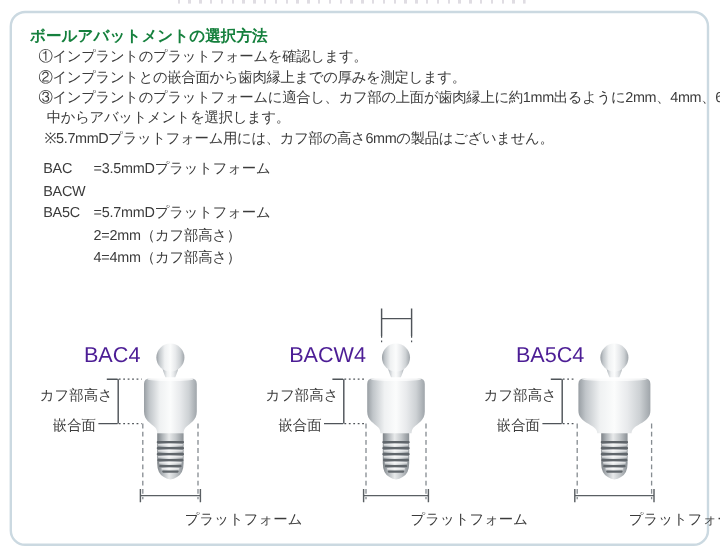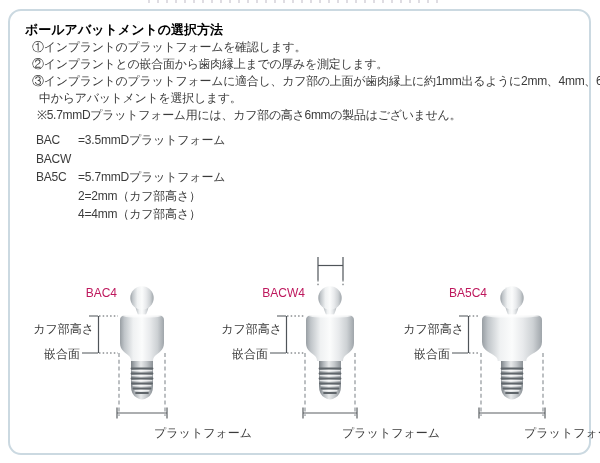--- a/index.html
+++ b/index.html
@@ -8,35 +8,35 @@
     font-family:"Liberation Sans",sans-serif;color:#3b3b3b;
   }
   .clip-remnant{
     position:absolute;left:148px;top:0;width:290px;height:3px;opacity:.45;
     background:repeating-linear-gradient(90deg,#b9b3c0 0 2px,transparent 2px 9px);
   }
   .panel{
     position:absolute;left:8px;top:9px;width:579px;height:442px;
     border:2px solid #cbd9e1;border-radius:13px;background:#fff;
   }
-  .title{position:absolute;left:25px;top:21px;font-size:13px;font-weight:bold;color:#000000;white-space:nowrap;}
+  .title{position:absolute;left:25px;top:21px;font-size:13px;font-weight:bold;color:#15803d;white-space:nowrap;}
   .steps{position:absolute;left:32px;top:39px;font-size:12px;line-height:17px;letter-spacing:-0.3px;}
   .steps div{white-space:nowrap;}
   .steps .ind-a{margin-left:7px;}
   .steps .ind-b{margin-left:5px;}
   .legend{position:absolute;left:36px;top:131px;font-size:12px;line-height:18.5px;letter-spacing:-0.2px;}
   .legend .row{display:flex;}
   .legend .code{width:42px;flex:0 0 auto;}
   .legend .val{white-space:nowrap;}
   .balldim-label{position:absolute;left:262px;top:239px;width:150px;text-align:center;font-size:12px;letter-spacing:-0.3px;white-space:nowrap;}
   .balldim-svg{position:absolute;left:300px;top:255px;}
   .diagram{position:absolute;top:283px;width:220px;height:180px;}
   .d1{left:32px;} .d2{left:220px;} .d3{left:402px;}
   .diagram svg{position:absolute;left:0;top:0;}
-  .dname{position:absolute;top:3px;right:135px;font-size:12px;color:#be185d;white-space:nowrap;}
+  .dname{position:absolute;top:3px;right:135px;font-size:18px;color:#4c1d95;white-space:nowrap;}
   .dcuff{position:absolute;top:38px;right:158px;font-size:12px;white-space:nowrap;}
   .dfit{position:absolute;top:63px;right:172px;font-size:12px;white-space:nowrap;}
   .dplat{position:absolute;top:142px;left:0;width:220px;text-align:right;font-size:12px;white-space:nowrap;}
   .ann{stroke:#4f5459;stroke-width:1.2;fill:none;}
   .dot{stroke:#4f5459;stroke-width:1;fill:none;stroke-dasharray:1.5 2.2;}
   .dsh{stroke:#868c91;stroke-width:1.1;fill:none;stroke-dasharray:4 2.8;}
   .dim{stroke:#5a5f63;stroke-width:1.2;fill:none;}
   .thr{stroke:#60666b;stroke-width:1.8;fill:none;stroke-linecap:round;}
   .thrh{stroke:rgba(255,255,255,.85);stroke-width:1;fill:none;stroke-linecap:round;}
 </style>

